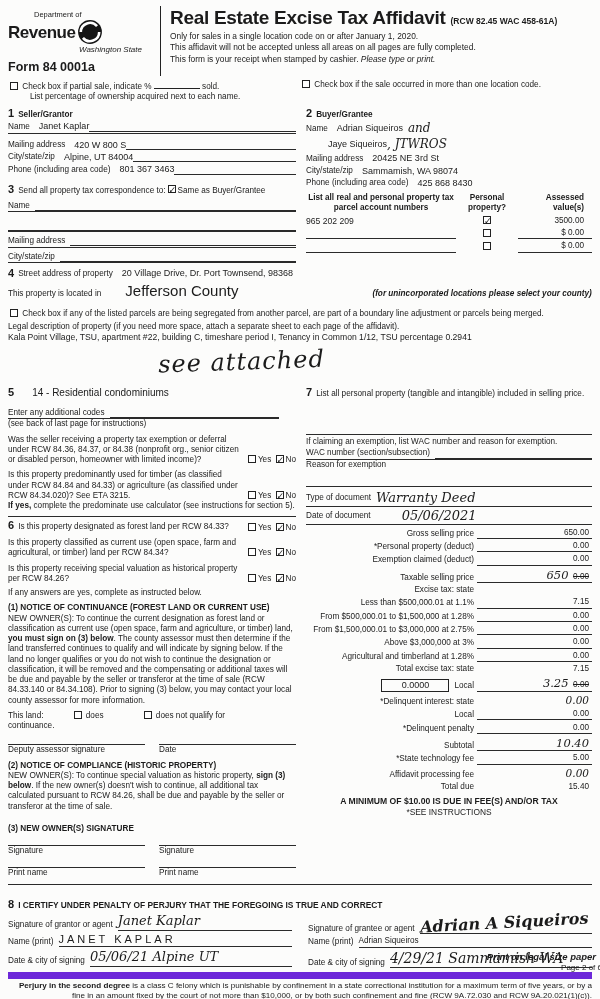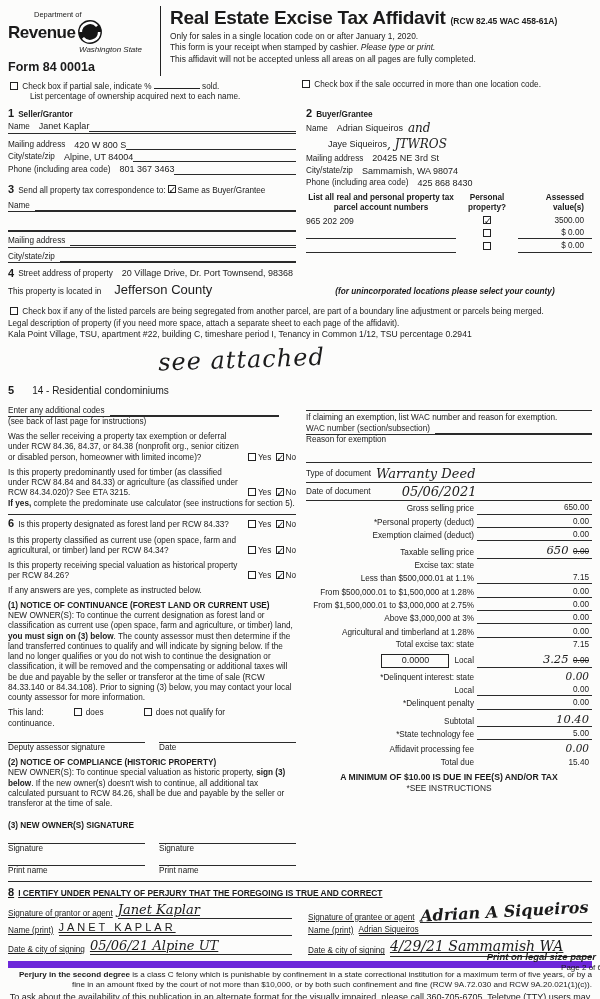--- a/index.html
+++ b/index.html
@@ -65,21 +65,21 @@
   
   .amt-row{display:flex;align-items:flex-end;margin-top:2.1px;}
   .amt-lbl{margin-left:auto;text-align:right;white-space:nowrap;padding-right:3px;}
   .amt-line{width:112px;border-bottom:1px solid #2a2a2a;text-align:right;padding-right:3px;flex-shrink:0;}
   .amt-free{width:112px;text-align:right;padding-right:3px;flex-shrink:0;}
   .rate-box{display:inline-block;border:1px solid #222;width:66px;text-align:center;font-size:9px;margin-right:5px;}
   .handamt{font-size:11.5px;}
   .minnote{text-align:center;font-weight:bold;font-size:8.6px;margin-top:4px;}
   .seeinstr{text-align:center;font-size:8.4px;}
   
-  .sec8{border-top:1px solid #2a2a2a;margin-top:5px;padding-top:4px;text-decoration:underline;}
+  .sec8{border-top:1px solid #2a2a2a;margin-top:5px;padding-top:13px;}
   .sec8-cols{display:flex;gap:16px;}
   .sec8-cols>div{flex:1;min-width:0;}
   .s8row{display:flex;align-items:flex-end;margin-top:2px;}
   .sig-big{font-family:"DejaVu Serif",serif;font-style:italic;font-size:13px;white-space:nowrap;}
   .sig-huge{font-family:"DejaVu Serif",serif;font-style:italic;font-size:16px;font-weight:bold;
     white-space:nowrap;transform:rotate(-3deg);display:inline-block;}
   .printcaps{font-size:11px;letter-spacing:3px;font-family:"Liberation Sans",sans-serif;}
   
   .perjury{border-top:7px solid #6d28d9;margin-top:4px;padding-top:2px;text-align:right;font-size:8.1px;}
   .altformat{text-align:center;font-size:9px;margin-top:2px;}
@@ -106,22 +106,22 @@
       </div>
       <div class="wastate">Washington State</div>
       <div class="formno">Form 84 0001a</div>
     </div>
     <div class="hdr-right">
       <div class="title-row">
         <span class="title">Real Estate Excise Tax Affidavit</span>
         <span class="title-ref">(RCW 82.45 WAC 458-61A)</span>
       </div>
       <div class="hnote">Only for sales in a single location code on or after January 1, 2020.</div>
+      <div class="hnote">This affidavit will not be accepted unless all areas on all pages are fully completed.</div>
       <div class="hnote"><span>This form is your receipt when stamped by cashier.</span> <span class="i">Please type or print.</span></div>
-      <div class="hnote">This affidavit will not be accepted unless all areas on all pages are fully completed.</div>
     </div>
   </div>
 
   <div class="topchecks">
     <div>
       <span class="cb"></span>
       <span>Check box if partial sale, indicate %</span>
       <span class="pct-line"></span>
       <span>sold.</span>
       <div style="margin-left:22px">List percentage of ownership acquired next to each name.</div>
@@ -235,21 +235,21 @@
   </div>
 
   <div class="sec4">
     <div class="frow">
         <span class="secnum">4</span>
       <span class="flabel">Street address of property</span>
       <span class="fval">20 Village Drive, Dr. Port Townsend, 98368</span>
       </div>
     <div class="frow" style="align-items:baseline">
       <span>This property is located in</span>
-      <span style="font-size:13px;margin:0 13px">Jefferson County</span>
+      <span style="font-size:15px;margin:0 24px">Jefferson County</span>
       <span class="b i" style="margin-left:110px">(for unincorporated locations please select your county)</span>
       </div>
     <div style="margin-top:9px"><span class="cb"></span>
       <span>Check box if any of the listed parcels are being segregated from another parcel, are part of a boundary line adjustment or parcels being merged.</span></div>
     <div style="margin-top:2px">Legal description of property (if you need more space, attach a separate sheet to each page of the affidavit).</div>
     <div style="font-size:8.6px">Kala Point Village, TSU, apartment #22, building C, timeshare period I, Tenancy in Common 1/12, TSU percentage 0.2941</div>
     <div class="seeattached">see attached</div>
   </div>
 
   <div class="cols main">
@@ -319,20 +319,21 @@
         <div><span>Signature</span></div>
         <div><span>Signature</span></div>
       </div>
       <div class="sigpair">
         <div><span>Print name</span></div>
         <div><span>Print name</span></div>
       </div>
     </div>
 
     <div class="colR">
+      <div style="margin-top:8px"><span class="secnum">7</span><span>List all personal property (tangible and intangible) included in selling price.</span></div>
       <div class="u" style="margin-top:34px"></div>
       <div style="margin-top:2px">If claiming an exemption, list WAC number and reason for exemption.</div>
       <div class="frow u">
           <span class="flabel">WAC number (section/subsection)</span>
           <span class="fline"></span>
         </div>
       <div>Reason for exemption</div>
       <div class="u" style="margin-top:16px"></div>
 
       <div class="frow u" style="margin-top:3px">

